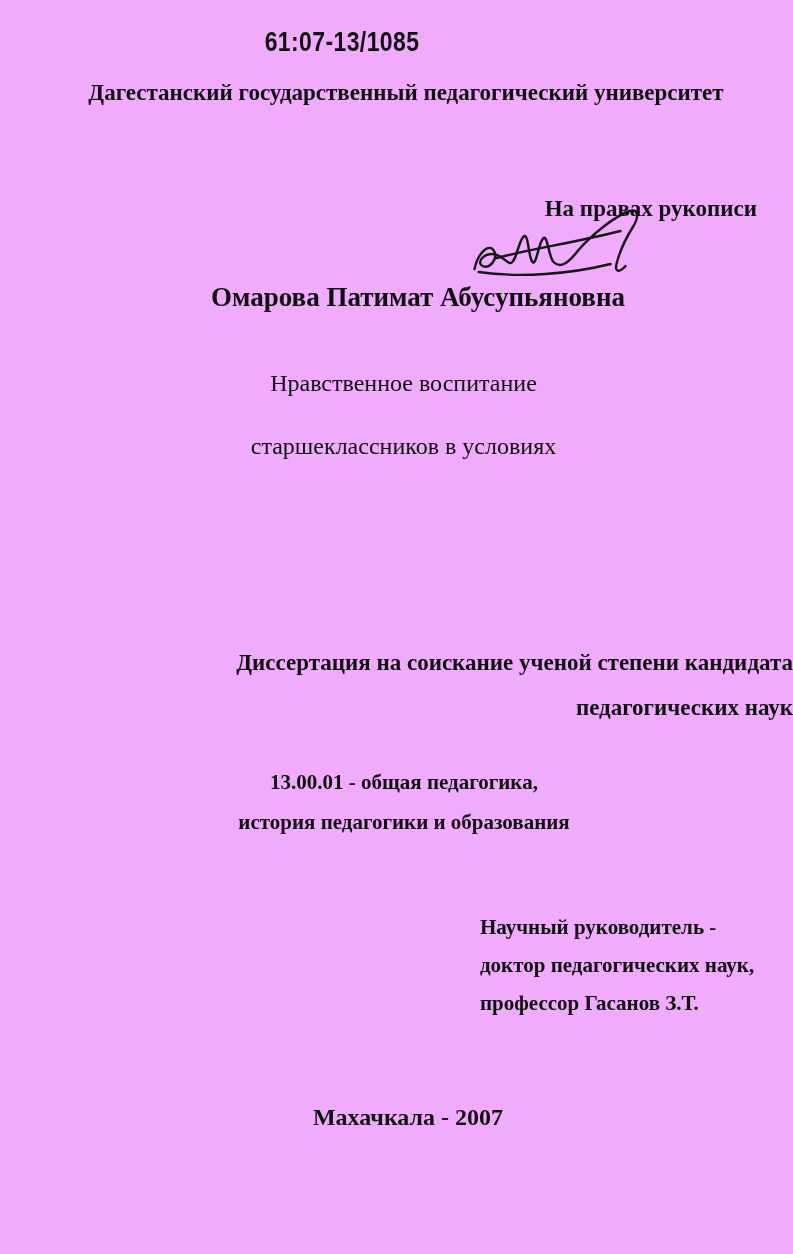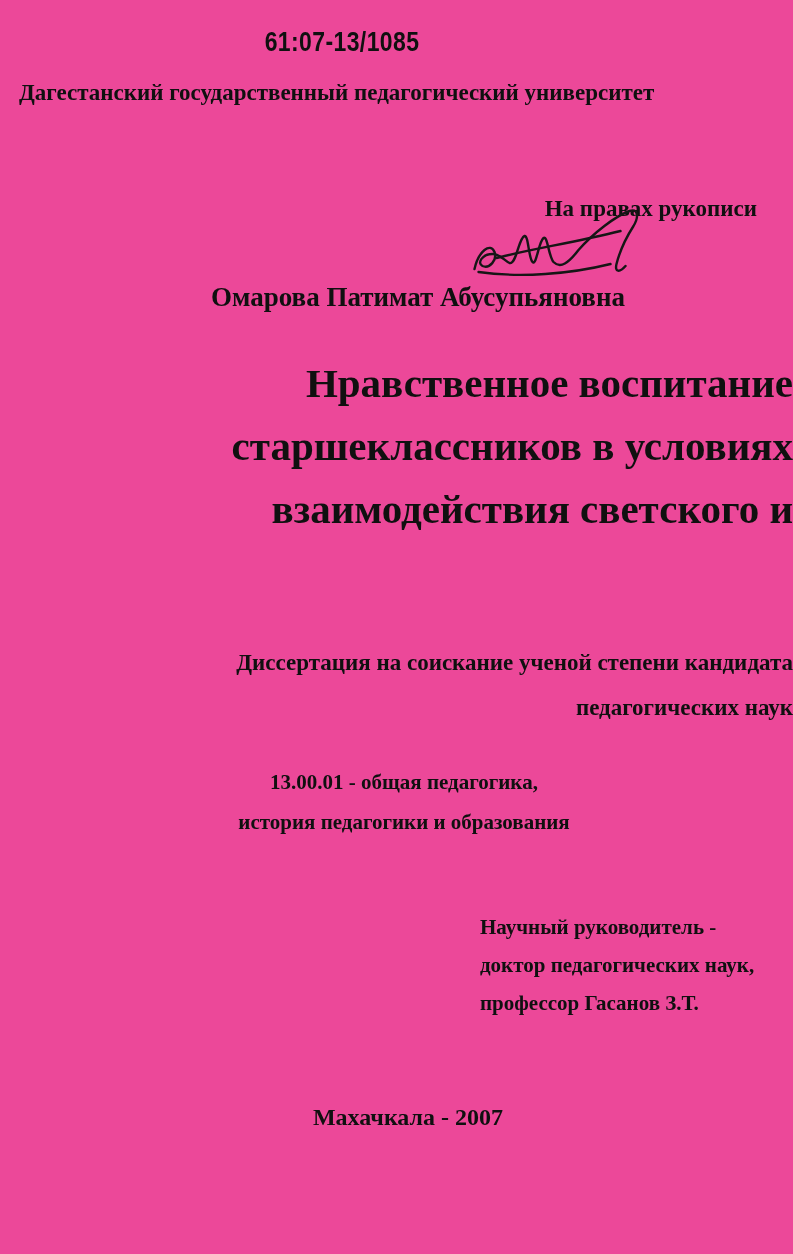--- a/index.html
+++ b/index.html
@@ -1,38 +1,39 @@
 <!DOCTYPE html>
 <html><head>
 <meta charset="utf-8">
 <style>
   html, body { margin: 0; padding: 0; background: #ffffff; }
   .page {
     position: relative;
     width: 793px;
     height: 1254px;
-    background: #ec4899;
+    background: #f0abfc;
     overflow: hidden;
     font-family: "Liberation Serif", serif;
     color: #101010;
   }
   .catalog {
     position: absolute;
     top: 26px; left: 0; width: 684px;
     text-align: center;
     font-family: "Liberation Sans", sans-serif;
     font-weight: 700;
     font-size: 28px;
     transform: scaleX(0.82);
     transform-origin: 342px 0;
     letter-spacing: 0.5px;
   }
   .university {
     position: absolute;
     top: 80px; left: 19px; width: 774px;
+    text-align: center;
     font-weight: 700;
     font-size: 23px;
   }
   .manuscript {
     position: absolute;
     top: 196px; right: 36px;
     font-weight: 700;
     font-size: 23px;
     text-align: right;
   }
@@ -44,23 +45,23 @@
   .author {
     position: absolute;
     top: 282px; left: 32px; width: 772px;
     text-align: center;
     font-weight: 700;
     font-size: 27px;
   }
   .title-block {
     position: absolute;
     top: 352px; left: 14px; width: 779px;
-    text-align: right;
-    font-weight: 700;
-    font-size: 41px;
+    text-align: center;
+    font-weight: 400;
+    font-size: 24px;
     line-height: 63px;
   }
   .thesis-block {
     position: absolute;
     top: 640px; left: 7px; width: 786px;
     text-align: right;
     font-weight: 700;
     font-size: 23px;
     line-height: 45px;
   }
@@ -105,21 +106,20 @@
       <path d="M28 51 C62 42 104 36 152 24"></path>
       <path d="M10 65 C52 71 102 67 142 57"></path>
     </g>
   </svg>
 
   <div class="author">Омарова Патимат Абусупьяновна</div>
 
   <div class="title-block">
     <div>Нравственное воспитание</div>
     <div>старшеклассников в условиях</div>
-    <div>взаимодействия светского и</div>
   </div>
 
   <div class="thesis-block">
     <div>Диссертация на соискание ученой степени кандидата</div>
     <div>педагогических наук</div>
   </div>
 
   <div class="specialty-block">
     <div>13.00.01 - общая педагогика,</div>
     <div>история педагогики и образования</div>

